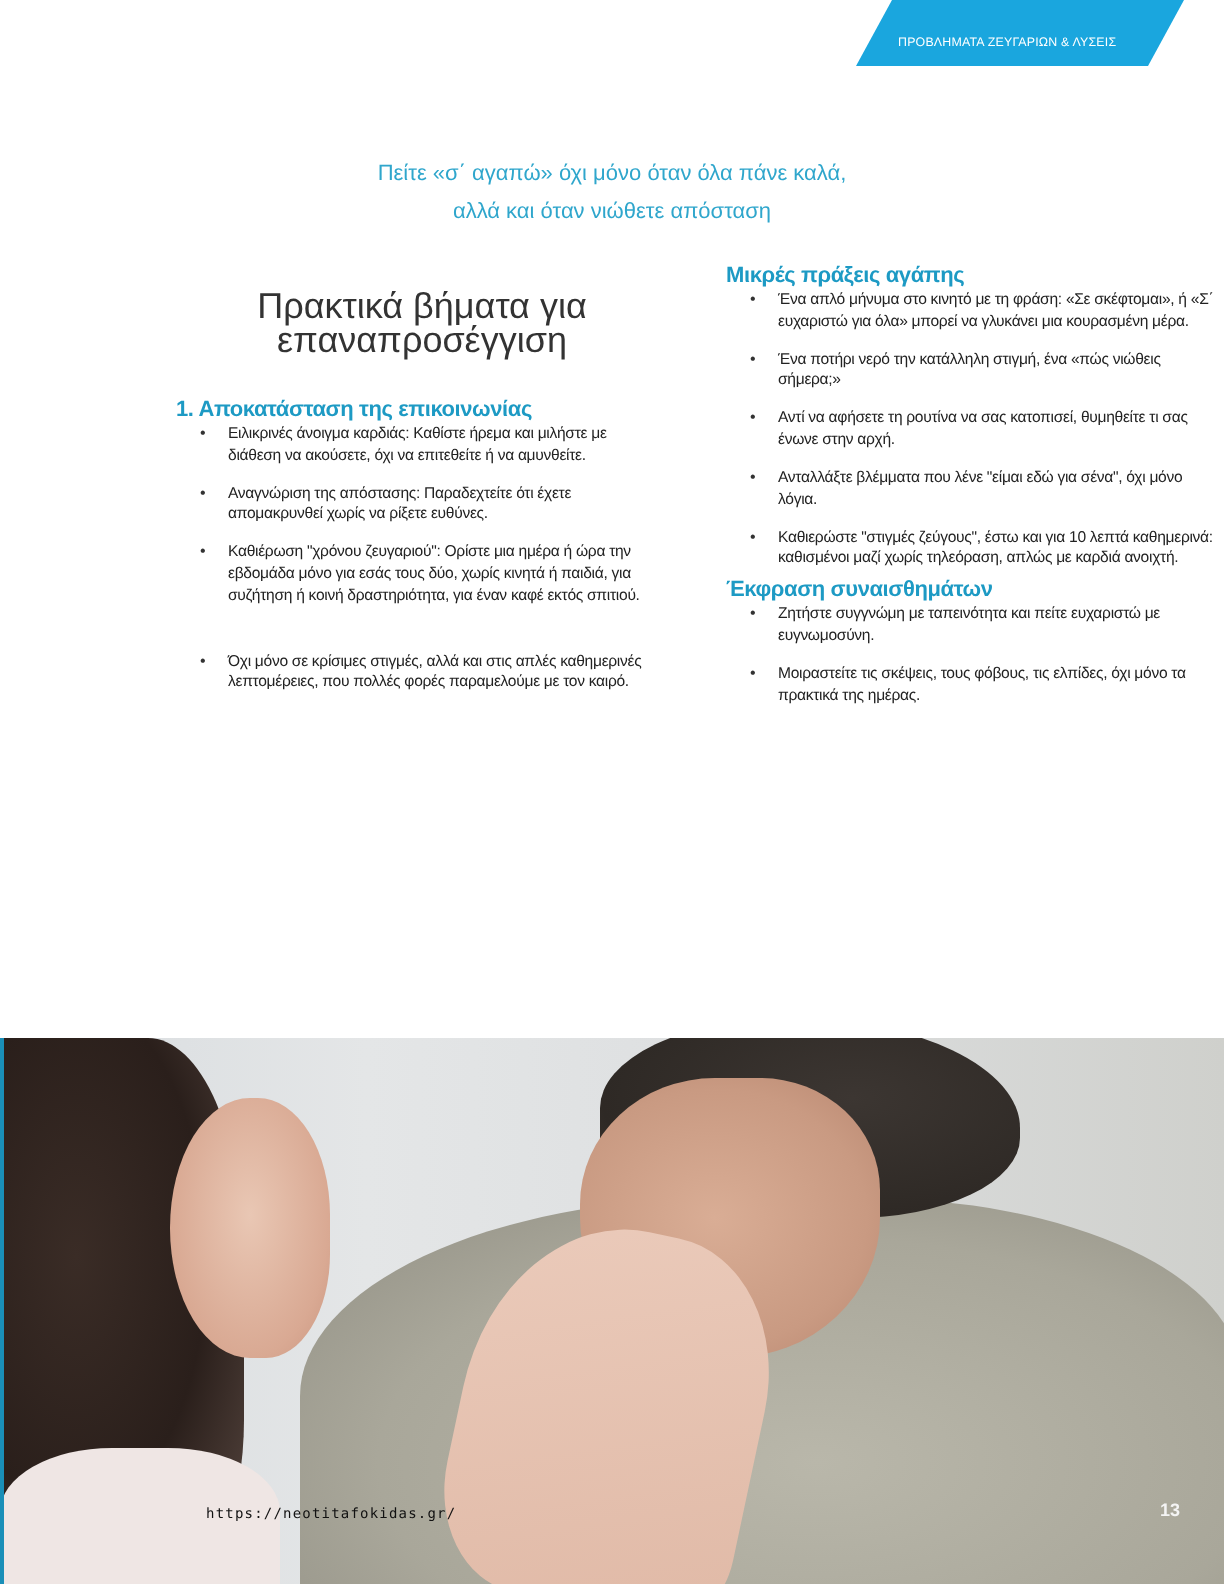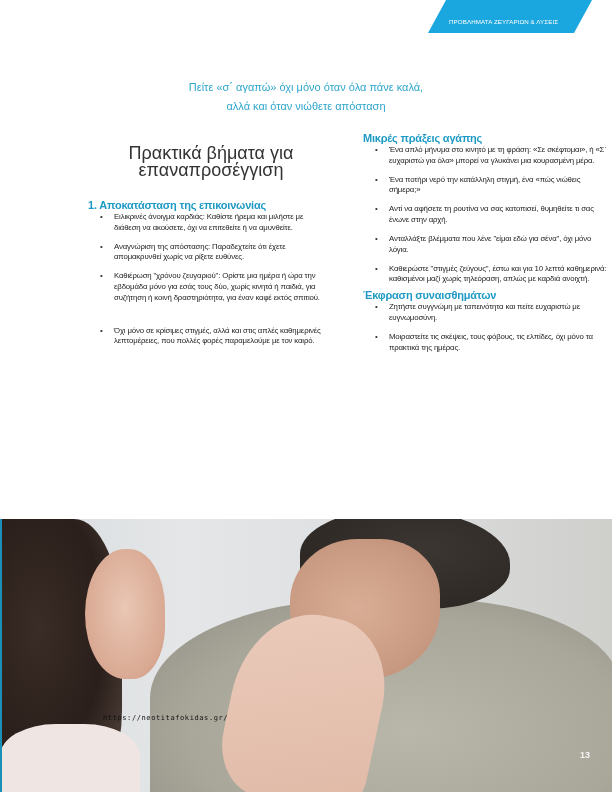--- a/index.html
+++ b/index.html
@@ -57,21 +57,21 @@
   .photo .sweater { position: absolute; left: 150px; top: 80px; width: 470px; height: 220px;
     background: radial-gradient(ellipse at 55% 60%, #b9b7aa 0%, #a9a79a 60%, #8f8d82 100%); border-radius: 45% 40% 0 0; }
   .photo .hair-r { position: absolute; left: 300px; top: -10px; width: 210px; height: 100px;
     background: radial-gradient(ellipse at 60% 40%, #3c3632 0%, #2e2925 70%, #4a433d 100%); border-radius: 45% 55% 40% 40%; }
   .photo .face-r { position: absolute; left: 290px; top: 20px; width: 150px; height: 140px;
     background: radial-gradient(ellipse at 45% 50%, #d9ad95 0%, #c99a82 65%, #b8866f 100%); border-radius: 45% 40% 50% 50%; }
   .photo .arm { position: absolute; left: 230px; top: 95px; width: 150px; height: 190px;
     background: linear-gradient(160deg, #ebcbbb 0%, #e0b9a6 100%); border-radius: 50% 40% 20% 30%; transform: rotate(12deg); }
 
   .url {
-    position: absolute; left: 103px; top: 714px; font-family: "DejaVu Sans Mono", monospace;
+    position: absolute; left: 103px; top: 753px; font-family: "DejaVu Sans Mono", monospace;
     font-size: 7px; color: #111; letter-spacing: 0.6px; text-align: center;
   }
   .page-num {
     position: absolute; left: 580px; top: 750px; font-size: 9px; color: #f4f4f4; font-weight: bold;
   }
 </style>
 </head>
 <body>
 
 <div class="banner"></div>

